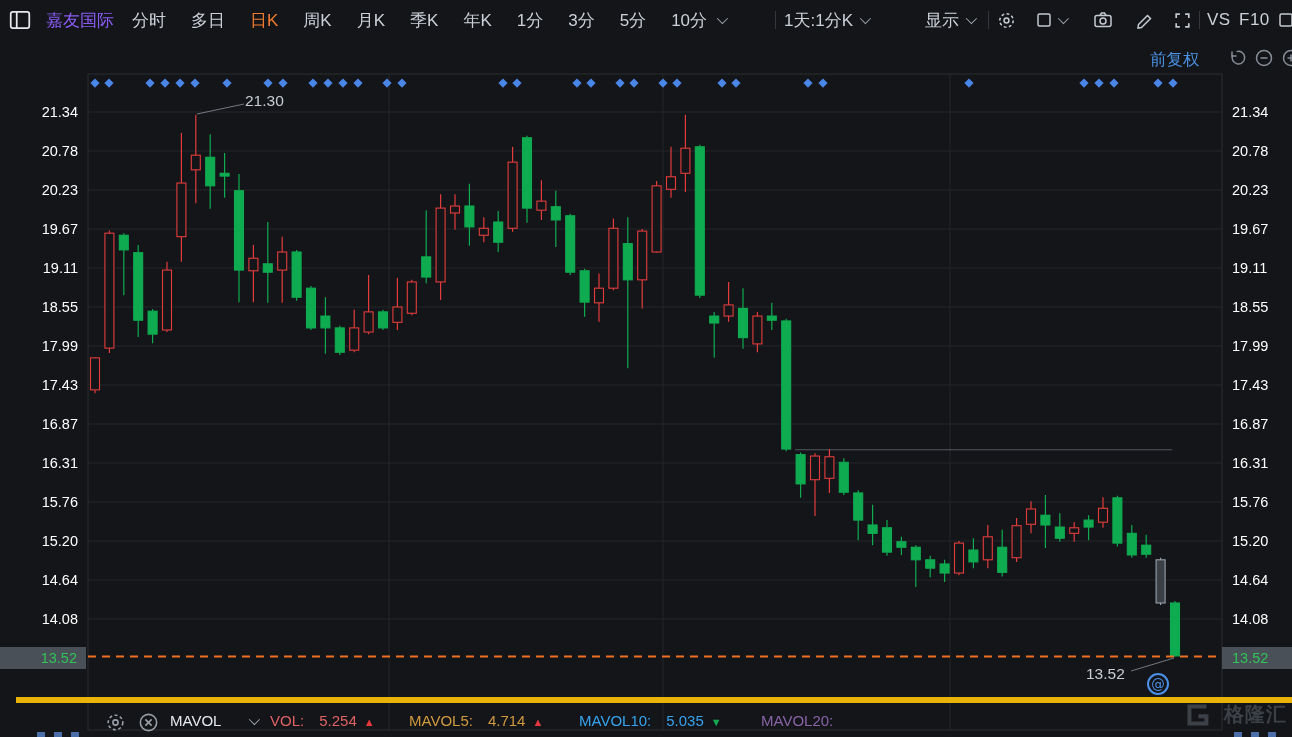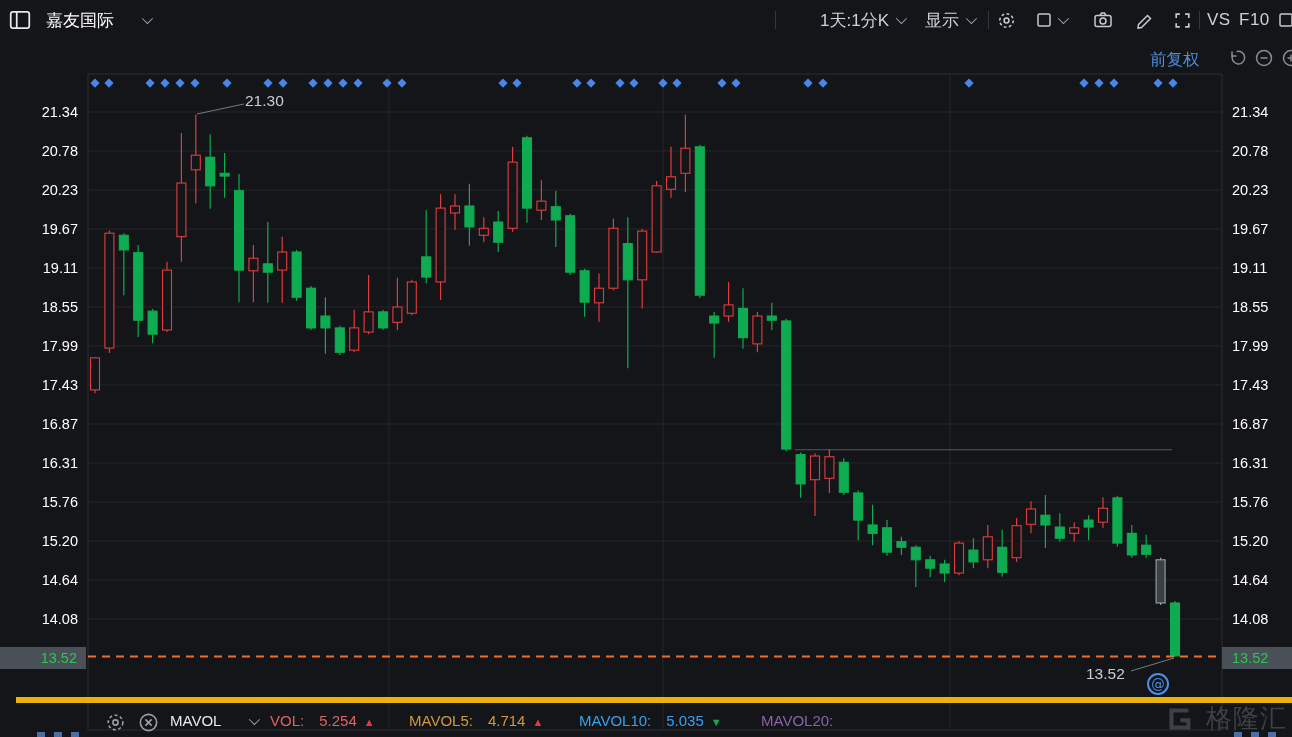--- a/index.html
+++ b/index.html
@@ -2,21 +2,21 @@
 <html><head>
 <meta charset="utf-8">
 <style>
   html,body{margin:0;padding:0;background:#141518;}
   body{width:1292px;height:737px;position:relative;overflow:hidden;
        font-family:"Liberation Sans","DejaVu Sans",sans-serif;color:#ccd1d9;
        -webkit-font-smoothing:antialiased;}
   
   .toolbar{position:absolute;left:0;top:0;width:1292px;height:40px;display:flex;align-items:center;z-index:5;}
   .win-icon{margin:0 14px 0 8px;display:flex;}
-  .app-title{color:#ffffff;font-size:17px;margin-right:18px;white-space:nowrap;cursor:pointer;}
+  .app-title{color:#8b5cf6;font-size:17px;margin-right:18px;white-space:nowrap;cursor:pointer;}
   .tabs{display:flex;align-items:center;gap:25px;font-size:17px;color:#ccd1d9;}
   .tab{cursor:pointer;white-space:nowrap;}
   .tab.active{color:#ef7c2e;}
   .chev{width:7px;height:7px;border-right:1.6px solid #9aa1ab;border-bottom:1.6px solid #9aa1ab;
         display:inline-block;transform:rotate(45deg) translateY(-2px);margin-left:7px;}
   .tb-abs{position:absolute;top:0;height:40px;display:flex;align-items:center;font-size:17px;}
   .divider{position:absolute;top:11px;width:1px;height:18px;background:#34383e;}
   .icon-btn{cursor:pointer;display:flex;align-items:center;}
   .tb-text{cursor:pointer;letter-spacing:.5px;}
   
@@ -36,21 +36,21 @@
   .vol-bar{position:absolute;left:16px;top:697px;width:1292px;height:40px;border-top:6px solid #eab308;
            z-index:4;font-size:15px;}
   .vol-icons{position:absolute;left:88px;top:8px;display:flex;gap:10px;align-items:center;}
   .mavol-name{position:absolute;left:154px;top:9px;color:#e6eaf0;cursor:pointer;}
   .mavol-chev{position:absolute;left:226px;top:14px;}
   .vol-item{position:absolute;top:9px;white-space:nowrap;}
   .vol-item .val{margin-left:15px;}
   .tri{font-size:11px;margin-left:7px;}
   
   .brand{position:absolute;right:5px;top:701px;display:flex;align-items:center;gap:14px;z-index:6;color:#3c4147;
-         font-size:26px;font-weight:normal;letter-spacing:1px;}
+         font-size:20px;font-weight:bold;letter-spacing:1px;}
   .clip-marks{position:absolute;top:732px;height:5px;z-index:6;display:flex;gap:9px;}
 </style>
 </head>
 <body>
 
 <svg id="chart-svg" width="1292" height="737">
     <g>
       <line x1="88" x2="1222" y1="112" y2="112" stroke="#25272b" stroke-width="1"></line>
       <line x1="88" x2="1222" y1="151" y2="151" stroke="#25272b" stroke-width="1"></line>
       <line x1="88" x2="1222" y1="190" y2="190" stroke="#25272b" stroke-width="1"></line>
@@ -353,24 +353,37 @@
   </svg>
 
 <div class="toolbar">
   <span class="win-icon icon-btn">
     <svg width="24" height="24" viewBox="0 0 22 22" fill="none" stroke="#e6e9ee" stroke-width="1.6">
       <rect x="2.5" y="3.5" width="17" height="15" rx="2"></rect>
         <line x1="8" y1="3.5" x2="8" y2="18.5"></line>
     </svg>
   </span>
   <span class="app-title">嘉友国际</span>
+  <div class="tabs" id="tabs">
+      <span class="tab">分时</span>
+      <span class="tab">多日</span>
+      <span class="tab active">日K</span>
+      <span class="tab">周K</span>
+      <span class="tab">月K</span>
+      <span class="tab">季K</span>
+      <span class="tab">年K</span>
+      <span class="tab">1分</span>
+      <span class="tab">3分</span>
+      <span class="tab">5分</span>
+      <span class="tab">10分</span>
+    </div>
   <span class="chev" style="margin-left:10px"></span>
 
   <div class="divider" style="left:775px"></div>
-  <div class="tb-abs" style="left:820px">
+  <div class="tb-abs" style="left:784px">
     <span>1天:1分K</span>
       <span class="chev"></span>
   </div>
   <div class="tb-abs" style="left:925px">
     <span>显示</span>
       <span class="chev"></span>
   </div>
   <div class="divider" style="left:988px"></div>
 
   <span class="tb-abs icon-btn" style="left:996px">

